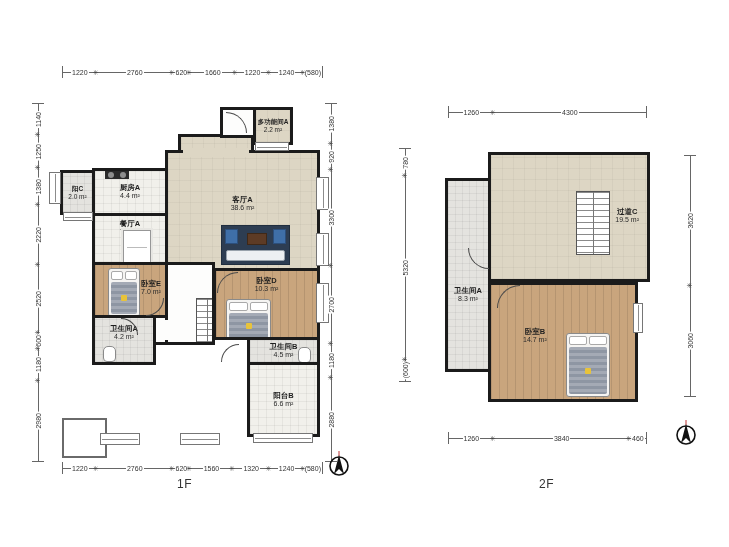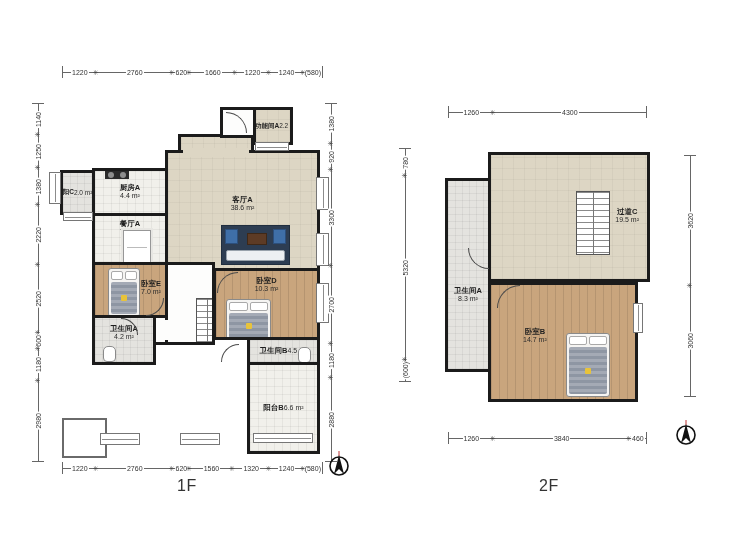--- a/index.html
+++ b/index.html
@@ -6,21 +6,21 @@
   #canvas{position:relative;width:729px;height:547px;background:#fff;overflow:hidden;}
 
   
   .room{position:absolute;box-sizing:border-box;border:3px solid #1b1b1b;overflow:hidden;}
   .beige{background:#ddd6c4;background-image:repeating-linear-gradient(0deg,rgba(0,0,0,.035) 0 1px,transparent 1px 11px),repeating-linear-gradient(90deg,rgba(0,0,0,.035) 0 1px,transparent 1px 11px);}
   .tile{background:#f1f0eb;background-image:repeating-linear-gradient(0deg,rgba(0,0,0,.05) 0 1px,transparent 1px 8px),repeating-linear-gradient(90deg,rgba(0,0,0,.05) 0 1px,transparent 1px 8px);}
   .wood{background:#c9a57d;background-image:repeating-linear-gradient(90deg,rgba(0,0,0,.10) 0 1px,transparent 1px 8px);}
   .grayt{background:#e4e3df;background-image:repeating-linear-gradient(0deg,rgba(0,0,0,.05) 0 1px,transparent 1px 7px),repeating-linear-gradient(90deg,rgba(0,0,0,.05) 0 1px,transparent 1px 7px);}
   .whiteroom{background:#fdfdfc;}
 
-  .lbl{position:relative;width:100%;height:100%;display:flex;flex-direction:row;align-items:center;justify-content:center;text-align:center;pointer-events:none;}
+  .lbl{position:relative;width:100%;height:100%;display:flex;flex-direction:column;align-items:center;justify-content:center;text-align:center;pointer-events:none;}
   .lbl.abs{position:absolute;width:auto;height:auto;display:flex;flex-direction:column;align-items:center;justify-content:flex-start;}
   .rname{font-size:7.5px;font-weight:700;color:#1e1e1e;line-height:1.25;white-space:nowrap;}
   .rarea{font-size:7px;color:#2a2a2a;line-height:1.2;white-space:nowrap;}
   .room.small .rname,.room.small .rarea{font-size:6.5px;}
 
   
   .bed{position:absolute;border:1px solid #8a8a8a;background:#f5f4f2;border-radius:3px;display:flex;flex-direction:column;overflow:hidden;}
   .bed .pw{display:flex;gap:2px;padding:2px 2px 0 2px;}
   .bed .pw i{flex:1;height:7px;background:#fff;border:1px solid #a9a9a9;border-radius:2px;}
   .bed .bl{flex:1;margin:2px;background:repeating-linear-gradient(180deg,#a4aab5 0 3px,#8e96a3 3px 6px);position:relative;border-radius:2px;}
@@ -62,21 +62,21 @@
   .dim.h{height:12px;border-left:1px solid #666;border-right:1px solid #666;}
   .dim.v{flex-direction:column;width:12px;border-top:1px solid #666;border-bottom:1px solid #666;}
   .dim .seg{position:relative;display:flex;align-items:center;justify-content:center;overflow:visible;}
   .dim.h .seg::before{content:"";position:absolute;left:0;right:0;top:5.5px;border-top:1px solid #666;}
   .dim.v .seg::before{content:"";position:absolute;top:0;bottom:0;left:5.5px;border-left:1px solid #666;}
   .dim .seg span{position:relative;z-index:1;background:#fff;font-size:7px;line-height:1;white-space:nowrap;padding:0 1px;}
   .dim.v .seg span{writing-mode:vertical-rl;transform:rotate(180deg);padding:1px 0;}
   .dim.h .seg:not(:first-child)::after{content:"✳";position:absolute;left:-4px;top:2.5px;font-size:7px;line-height:1;color:#444;z-index:2;}
   .dim.v .seg:not(:first-child)::after{content:"✳";position:absolute;top:-4px;left:2.5px;font-size:7px;line-height:1;color:#444;z-index:2;}
 
-  .floorlbl{position:absolute;font-size:16px;color:#333;letter-spacing:.5px;}
+  .floorlbl{position:absolute;font-size:12px;color:#333;letter-spacing:.5px;}
   .compass{position:absolute;}
 
   #disclaimer-bar{position:absolute;left:0;right:0;top:513px;height:34px;background:#f4f4f4;display:flex;align-items:center;}
   #disclaimer-bar .txt{margin-left:28px;font-size:12.5px;color:#222;}
 </style>
 </head>
 <body>
 
 <div id="canvas">
 
@@ -173,21 +173,21 @@
   <div class="room grayt" style="left:247px;top:337px;width:73px;height:28px">
     <div class="lbl">
         <span class="rname">卫生间B</span>
         <span class="rarea">4.5 m²</span>
       </div>
     <div class="wc" style="right:6px;top:7px"></div>
   </div>
 
 
 
-  <div class="room tile" style="left:247px;top:362px;width:73px;height:92px">
+  <div class="room tile" style="left:247px;top:362px;width:73px;height:75px">
     <div class="lbl">
         <span class="rname">阳台B</span>
         <span class="rarea">6.6 m²</span>
       </div>
   </div>
 
   <div class="arc r90" style="left:226px;top:112px"></div>
   <div class="arc" style="left:217px;top:272px"></div>
   <div class="arc r180" style="left:146px;top:298px;width:17px;height:17px"></div>
   <div class="arc r90" style="left:121px;top:318px;width:16px;height:16px"></div>

